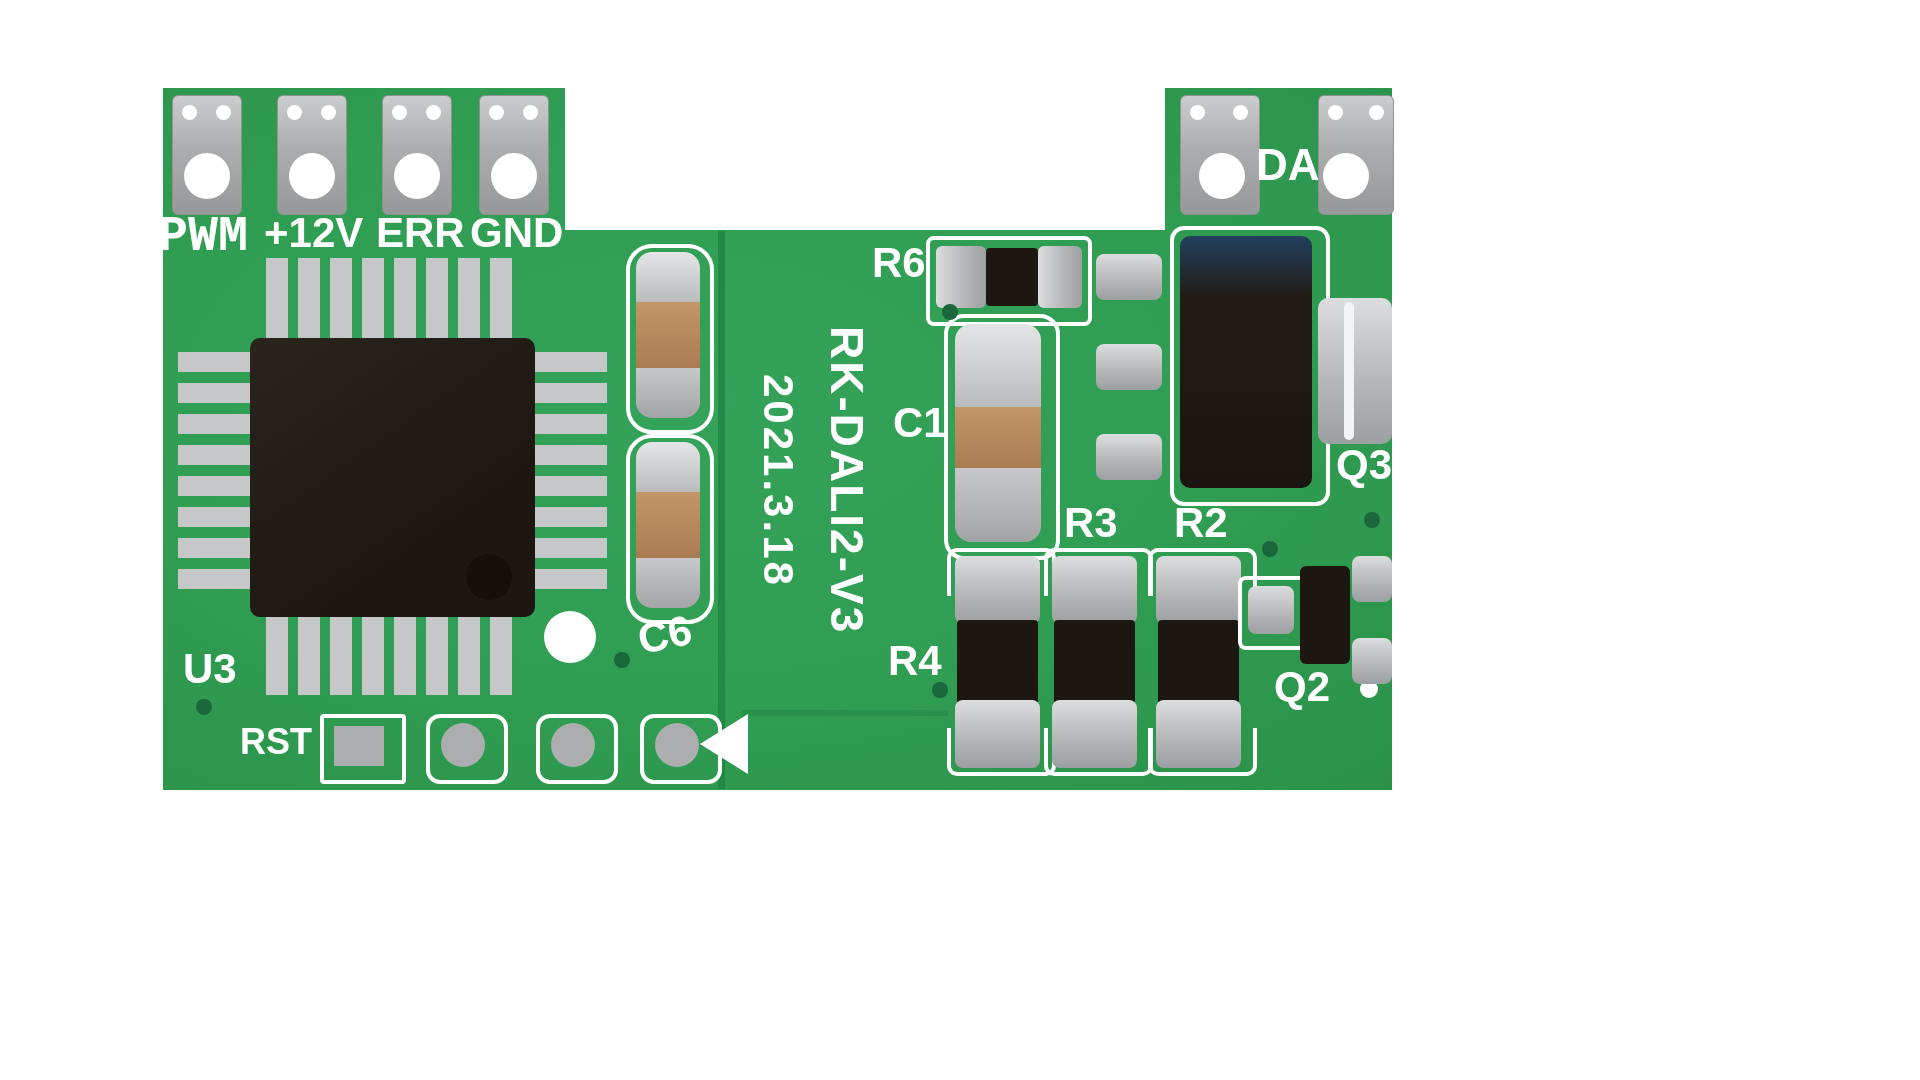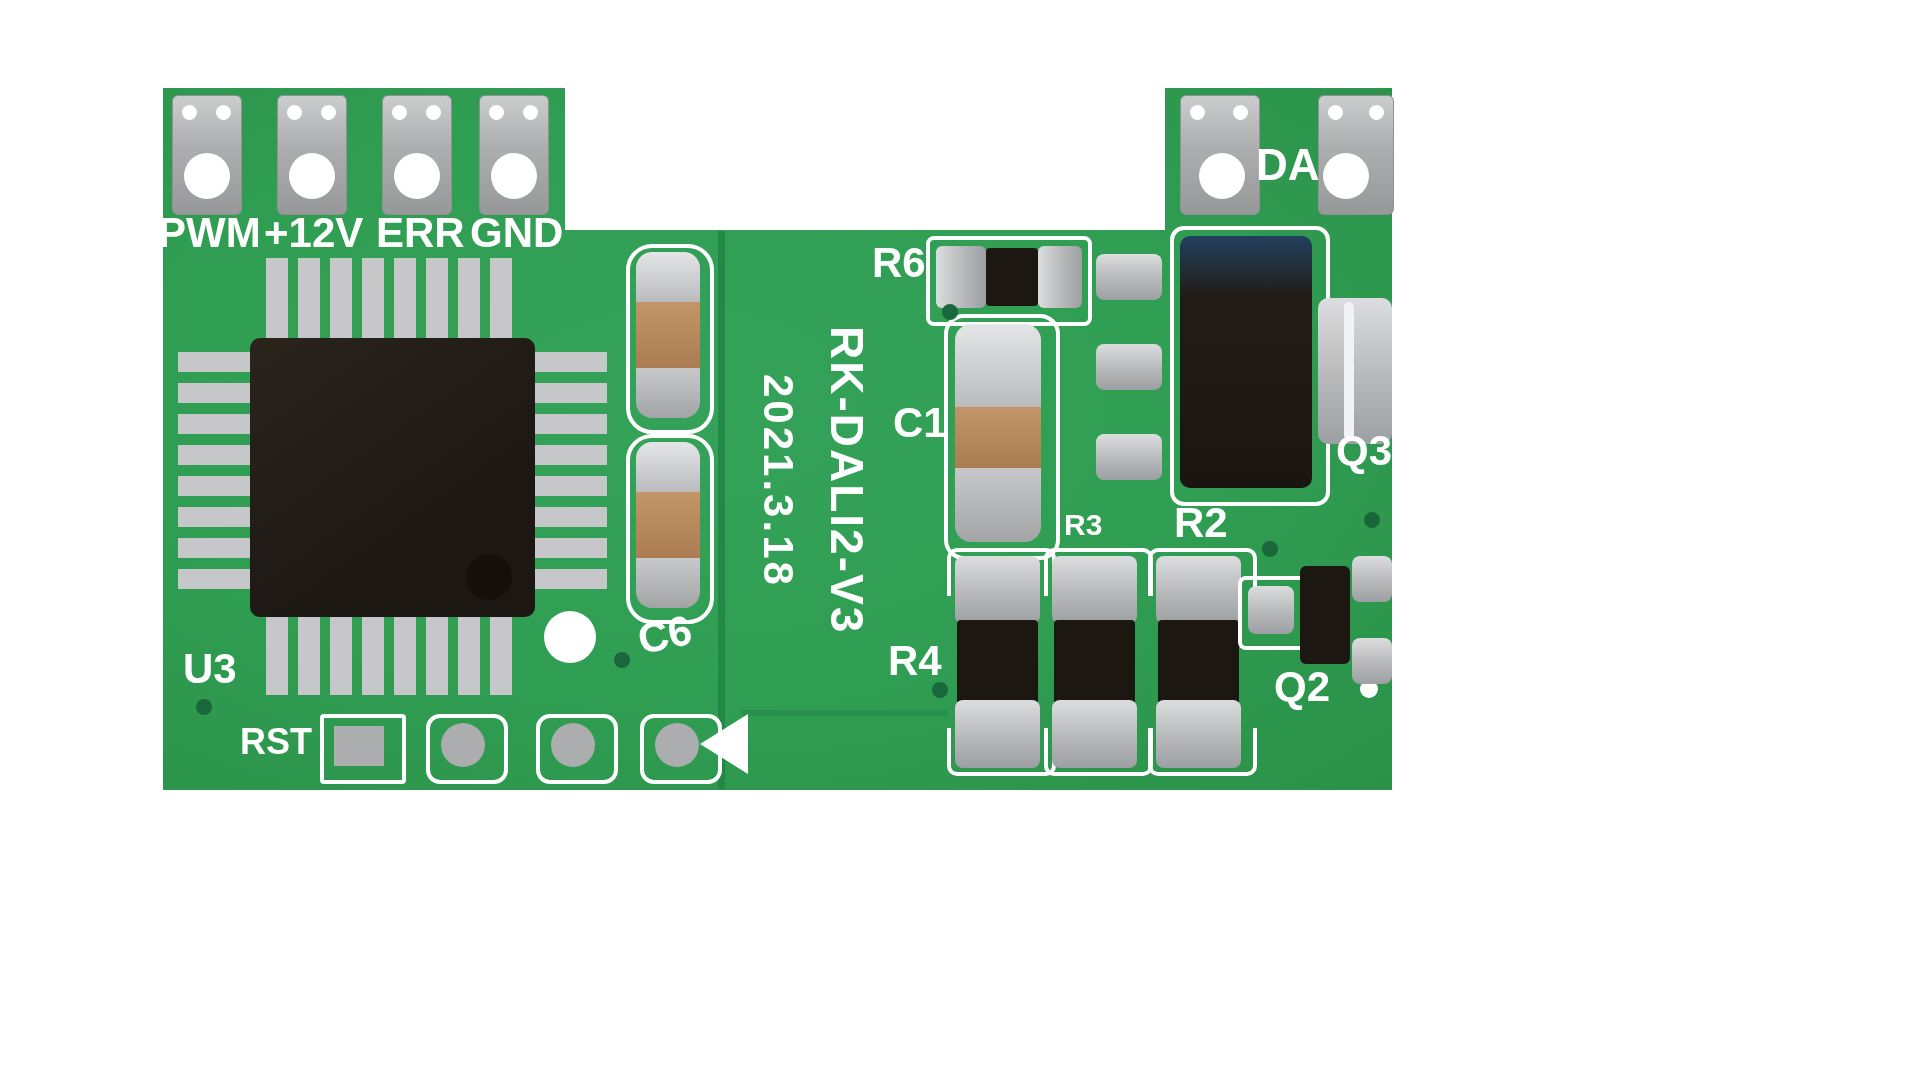--- a/index.html
+++ b/index.html
@@ -59,21 +59,21 @@
     <div class="hole-s1"></div>
     <div class="hole-s2"></div>
     <div class="hole-big"></div>
   </div>
   <div class="term" style="left:479px;top:95px;">
     <div class="hole-s1"></div>
     <div class="hole-s2"></div>
     <div class="hole-big"></div>
   </div>
 
-  <div class="silk" style="left:158px;top:212px;font-size:42px;">PWM</div>
+  <div class="silk" style="left:158px;top:212px;font-size:50px;font-family:Liberation Mono, monospace;">PWM</div>
   <div class="silk" style="left:264px;top:212px;font-size:42px;">+12V</div>
   <div class="silk" style="left:376px;top:212px;font-size:42px;">ERR</div>
   <div class="silk" style="left:470px;top:212px;font-size:42px;">GND</div>
 
   <div class="term" style="left:1180px;top:95px;width:78px;">
     <div class="hole-s1"></div>
     <div class="hole-s2" style="left:52px;"></div>
     <div class="hole-big" style="left:18px;"></div>
   </div>
   <div class="term" style="left:1318px;top:95px;width:74px;">
@@ -125,23 +125,23 @@
   </div>
 
   <div class="pad" style="left:1096px;top:254px;width:66px;height:46px;"></div>
   <div class="pad" style="left:1096px;top:344px;width:66px;height:46px;"></div>
   <div class="pad" style="left:1096px;top:434px;width:66px;height:46px;"></div>
   <div class="outline" style="left:1170px;top:226px;width:152px;height:272px;border-radius:14px;"></div>
   <div class="abs" style="left:1180px;top:236px;width:132px;height:252px;border-radius:10px;
               background:linear-gradient(180deg,#23405e 0%,#221c17 24%,#1b1511 100%);"></div>
   <div class="pad" style="left:1318px;top:298px;width:74px;height:146px;border-radius:10px;"></div>
   <div class="abs" style="left:1344px;top:302px;width:10px;height:138px;background:#f2f3f4;border-radius:5px;"></div>
-  <div class="silk" style="left:1336px;top:430px;font-size:42px;">Q3</div>
+  <div class="silk" style="left:1336px;top:444px;font-size:42px;">Q3</div>
 
-  <div class="silk" style="left:1064px;top:502px;font-size:30px;margin-top:8px;">R3</div>
+  <div class="silk" style="left:1064px;top:502px;font-size:42px;">R3</div>
   <div class="silk" style="left:1174px;top:502px;font-size:42px;">R2</div>
 
   <div class="bracket-top" style="left:947px;top:548px;width:101px;height:44px;"></div>
   <div class="pad" style="left:955px;top:556px;width:85px;height:68px;"></div>
   <div class="abs" style="left:957px;top:620px;width:81px;height:84px;background:#1d1712;border-radius:4px;"></div>
   <div class="pad" style="left:955px;top:700px;width:85px;height:68px;"></div>
   <div class="bracket-bottom" style="left:947px;top:728px;width:101px;height:44px;"></div>
   <div class="silk" style="left:888px;top:640px;font-size:42px;">R4</div>
 
   <div class="bracket-top" style="left:1044px;top:548px;width:101px;height:44px;"></div>

